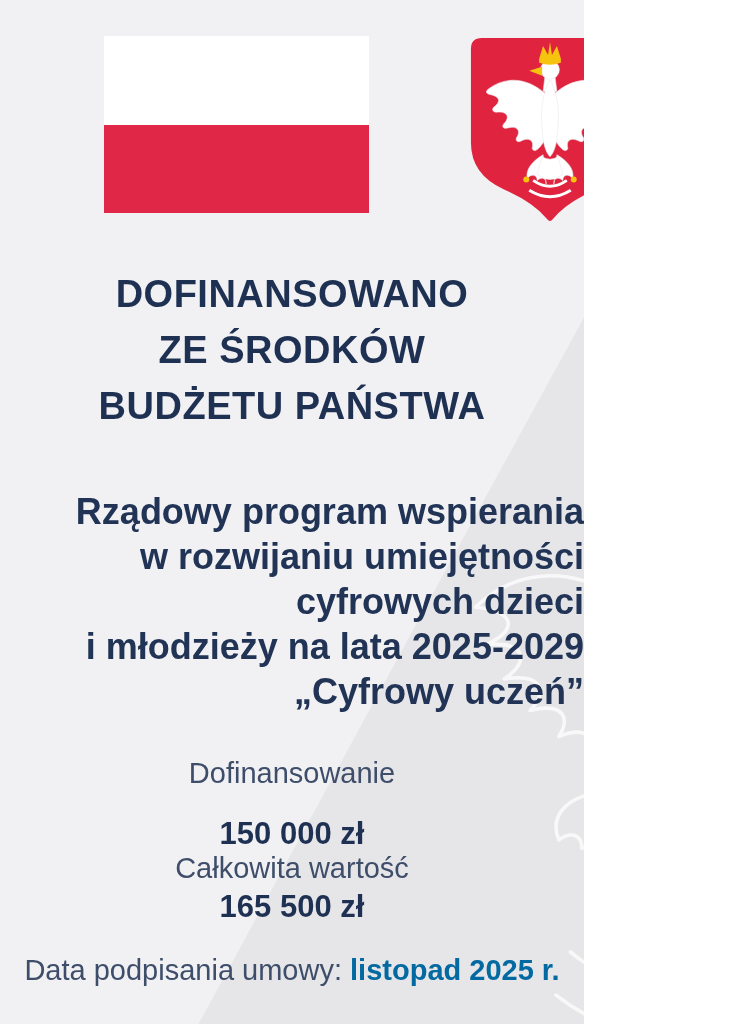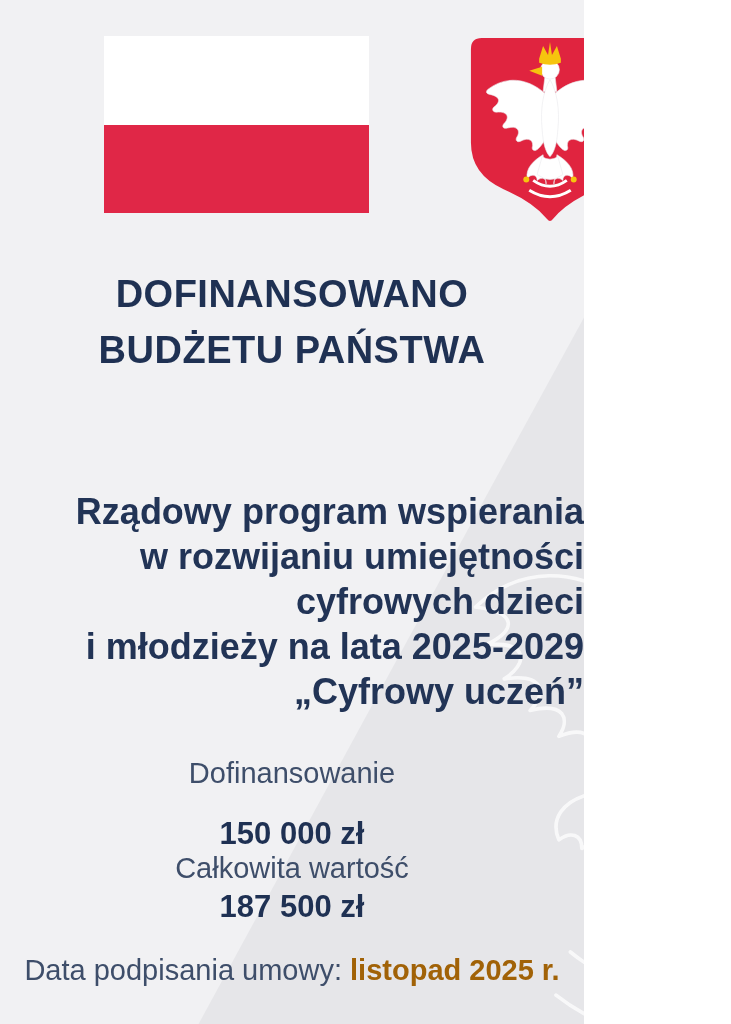--- a/index.html
+++ b/index.html
@@ -55,21 +55,21 @@
     text-align:center;
     font-size:31px;line-height:36px;font-weight:bold;
     color:#1F3153;
   }
   .signature{
     position:absolute;top:952px;left:0;right:0;
     text-align:center;
     font-size:29px;line-height:36px;
     color:#3E4E6A;
   }
-  .signature strong{color:#a16207;font-weight:bold;}
+  .signature strong{color:#0369a1;font-weight:bold;}
 </style>
 </head>
 <body>
 
 <div class="page">
 
   <div class="diag"></div>
 
   <svg class="watermark" viewBox="0 0 300 400" xmlns="http://www.w3.org/2000/svg">
     <g stroke="#FFFFFF" stroke-width="2.5" fill="#E2E2E6" fill-opacity="0.55" stroke-linejoin="round" stroke-linecap="round">
@@ -116,32 +116,33 @@
     <g fill="#F6C40E">
       <path d="M74 25 L78 12 L83 21 L85 8 L87 21 L92 12 L96 25 L96 29 Q85 33 74 29 Z"></path>
       <path d="M77 33 L64 37 L77 42 Z"></path>
       <circle cx="61" cy="147" r="3"></circle>
       <circle cx="109" cy="147" r="3"></circle>
     </g>
   </svg>
 
   <div class="title">
     <div>DOFINANSOWANO</div>
+    <div>ZE ŚRODKÓW</div>
     <div>BUDŻETU PAŃSTWA</div>
   </div>
 
   <div class="program">
     <div>Rządowy program wspierania</div>
     <div>w rozwijaniu umiejętności cyfrowych dzieci</div>
     <div>i młodzieży na lata 2025-2029</div>
     <div>„Cyfrowy uczeń”</div>
   </div>
 
   <div class="stat-label" style="top:755px">Dofinansowanie</div>
   <div class="stat-value" style="top:816px">150 000 zł</div>
   <div class="stat-label" style="top:850px">Całkowita wartość</div>
-  <div class="stat-value" style="top:889px">187 500 zł</div>
+  <div class="stat-value" style="top:889px">165 500 zł</div>
 
   <div class="signature">
     <span>Data podpisania umowy: </span><strong>listopad 2025 r.</strong>
   </div>
 
 </div>
 
 </body></html>

